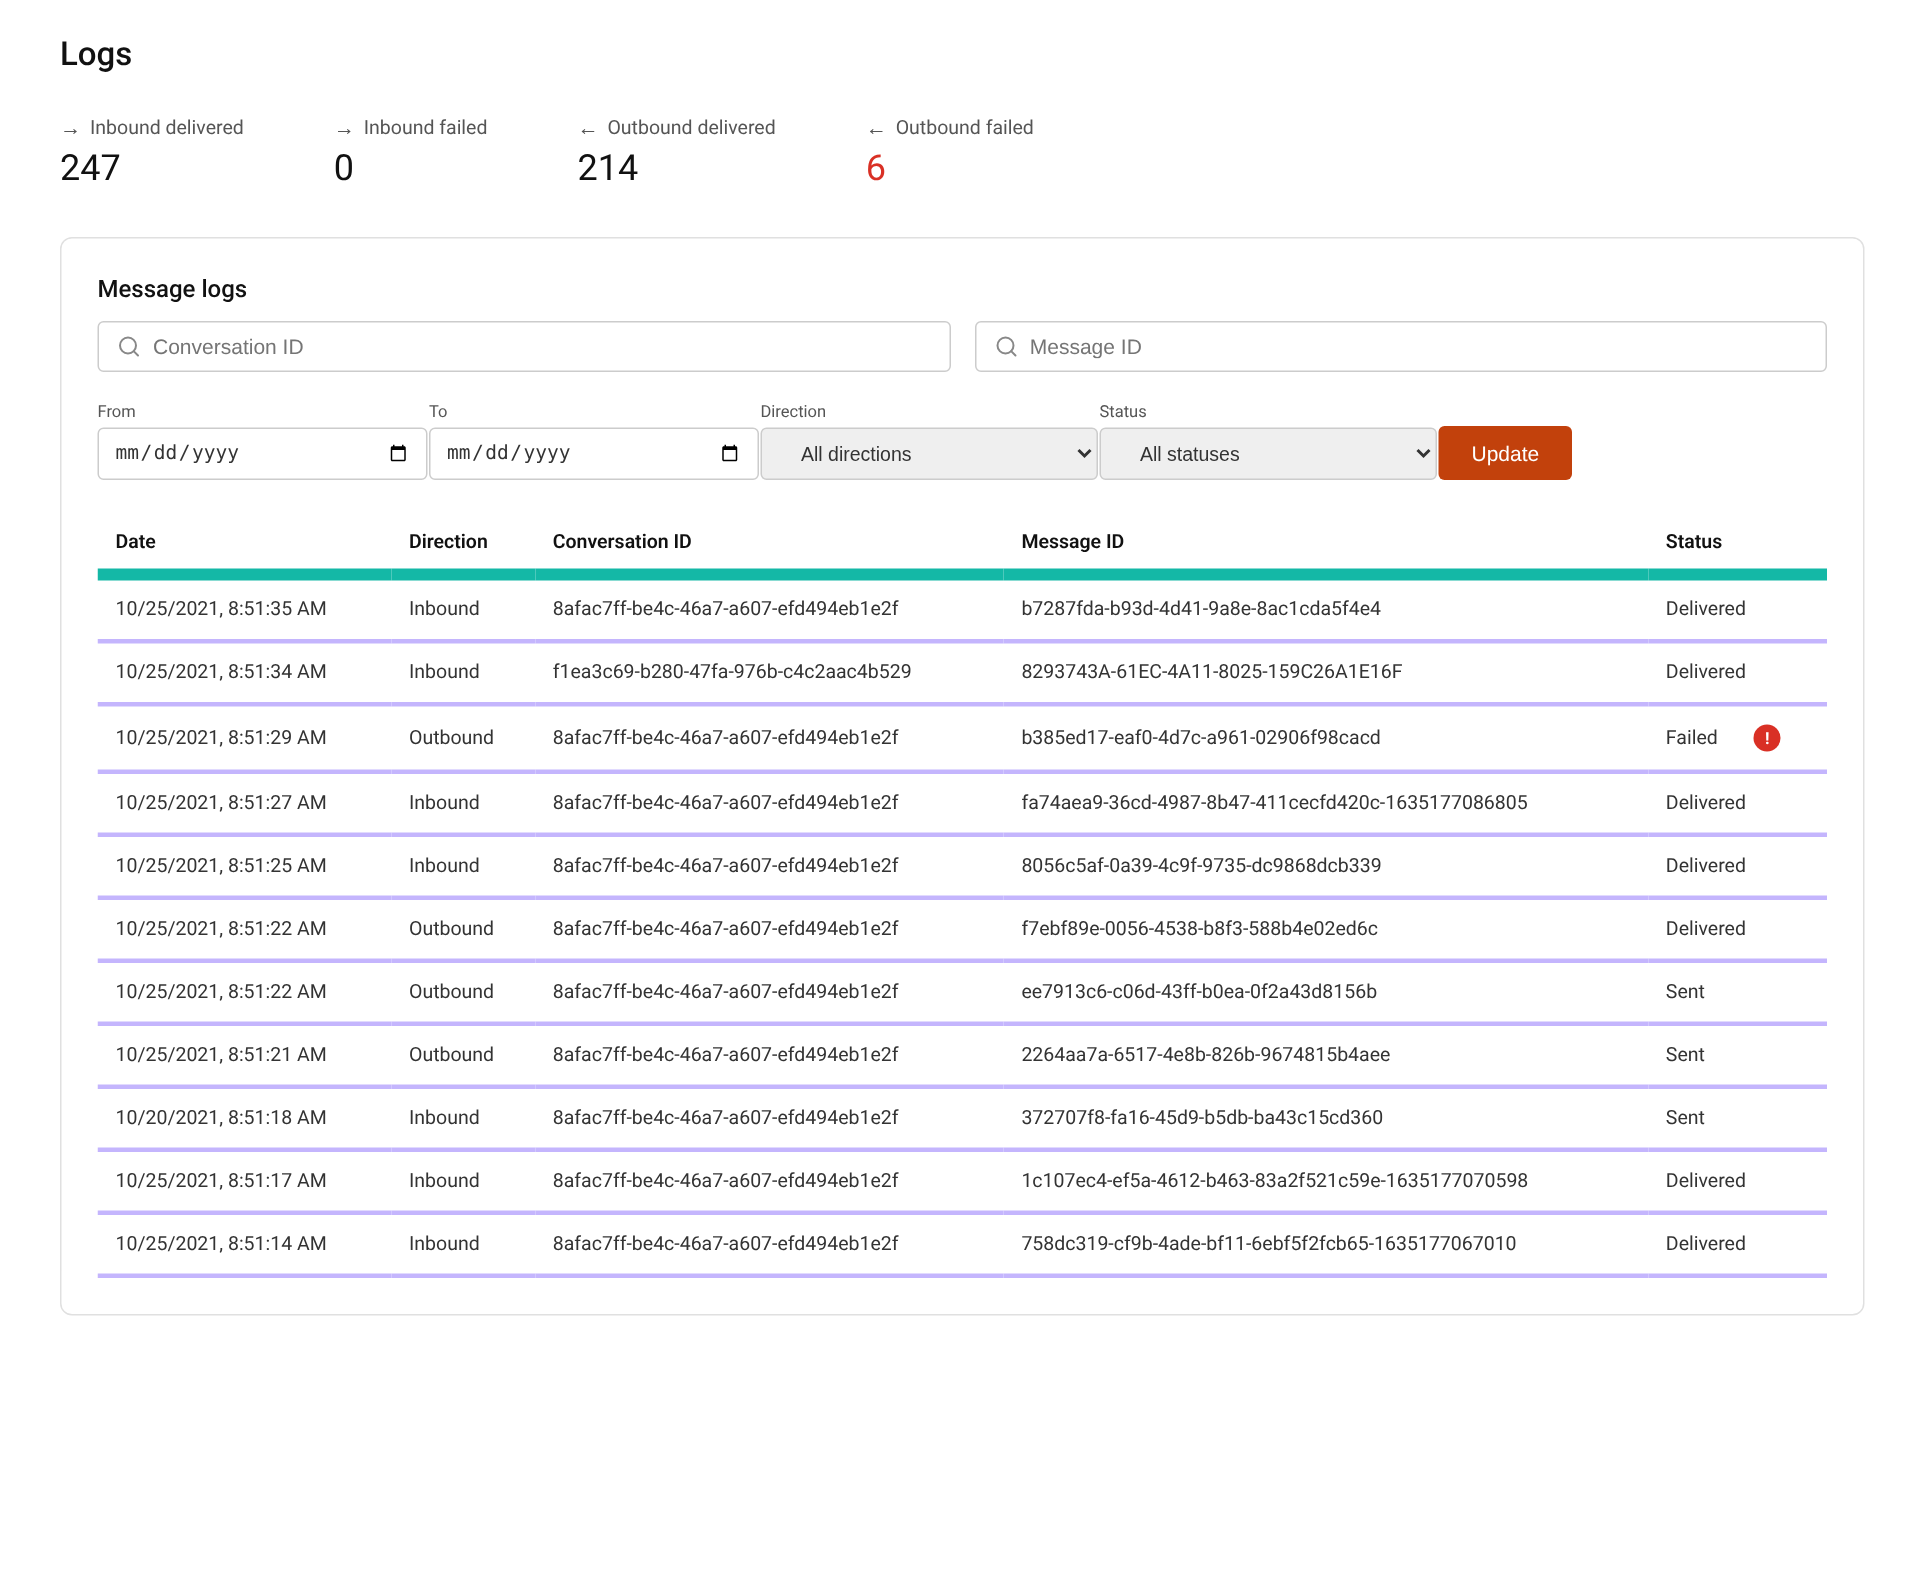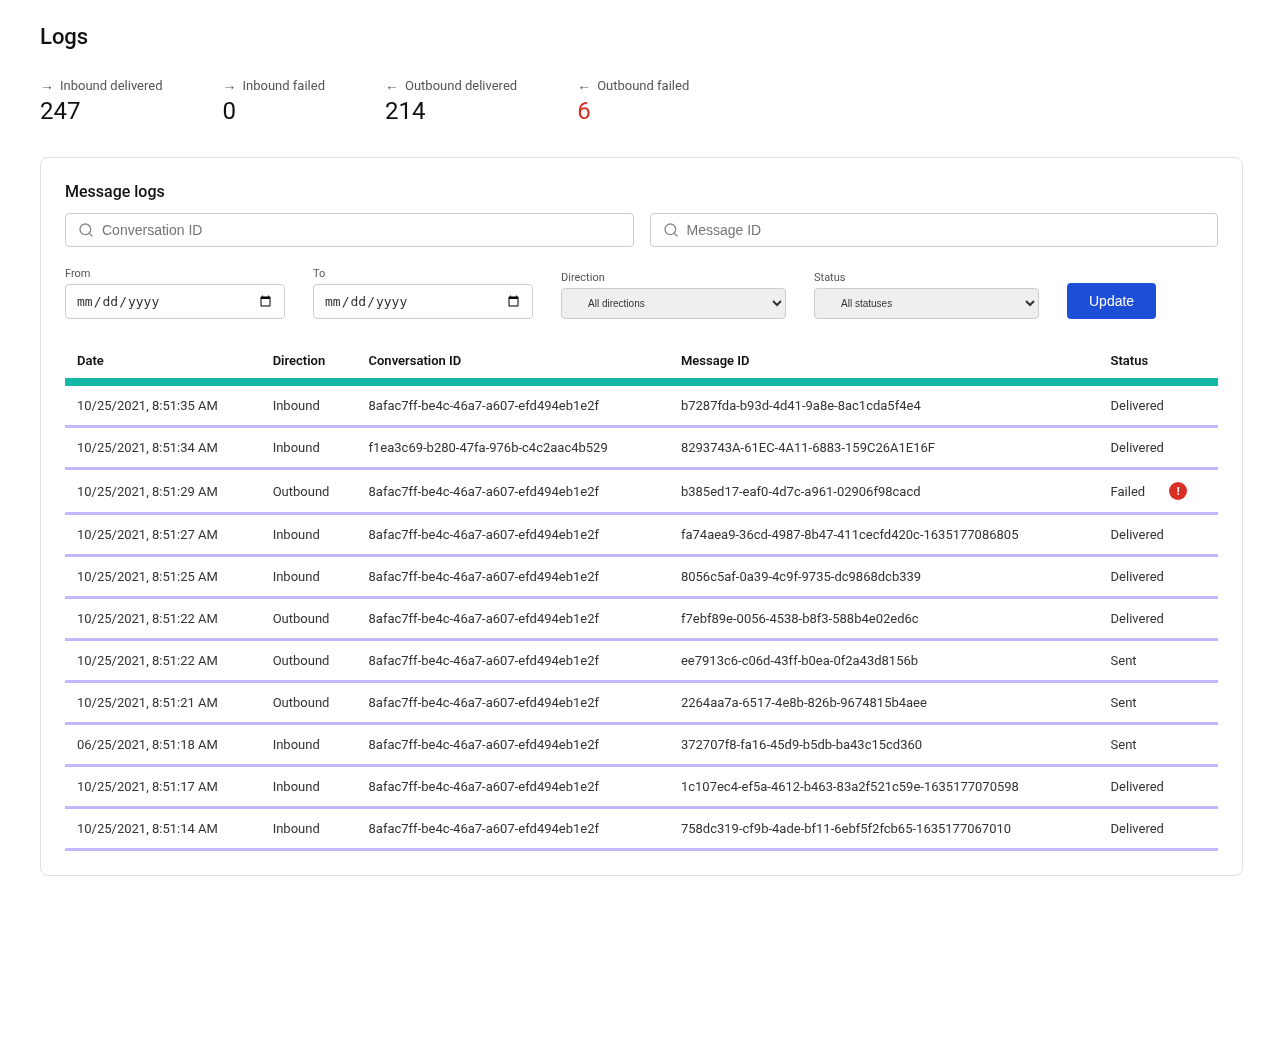--- a/index.html
+++ b/index.html
@@ -17,26 +17,26 @@
     .stat-value.red { color: #d93025; }
 
     .message-logs-card { border: 1px solid #e0e0e0; border-radius: 8px; padding: 24px; }
     .card-title { font-size: 16px; font-weight: 500; margin-bottom: 12px; color: #111; }
 
     .search-row { display: flex; gap: 16px; margin-bottom: 20px; }
     .search-box { flex: 1; display: flex; align-items: center; border: 1px solid #ccc; border-radius: 4px; padding: 8px 12px; gap: 8px; }
     .search-box input { border: none; outline: none; width: 100%; font-size: 14px; color: #999; }
     .search-icon-svg { color: #888; flex-shrink: 0; }
 
-    .filter-row { display: flex; gap: 28px; align-items: flex-end; margin-bottom: 24px; }
+    .filter-row { display: flex; gap: 1px; align-items: flex-end; margin-bottom: 24px; }
     .filter-group { display: flex; flex-direction: column; gap: 4px; }
     .filter-label { font-size: 11px; color: #555; }
     .date-input { border: 1px solid #ccc; border-radius: 4px; padding: 8px 10px; font-size: 13px; color: #333; width: 220px; }
-    .select-input { border: 1px solid #ccc; border-radius: 4px; padding: 8px 22px; font-size: 10px; color: #333; width: 225px; appearance: auto; }
-    .update-btn { background: #1d4ed8; color: #fff; border: none; border-radius: 4px; padding: 10px 22px; font-size: 14px; cursor: pointer; font-weight: 500; }
+    .select-input { border: 1px solid #ccc; border-radius: 4px; padding: 8px 22px; font-size: 13px; color: #333; width: 225px; appearance: auto; }
+    .update-btn { background: #c2410c; color: #fff; border: none; border-radius: 4px; padding: 10px 22px; font-size: 14px; cursor: pointer; font-weight: 500; }
 
     .table-wrapper { width: 100%; overflow-x: auto; }
     table { width: 100%; border-collapse: collapse; }
     thead tr { border-bottom: 8px solid #14b8a6; }
     thead th { text-align: left; padding: 10px 12px; font-size: 13px; font-weight: 600; color: #111; }
     tbody tr { border-bottom: 3px solid #c4b5fd; }
     tbody td { padding: 12px 12px; font-size: 13px; color: #333; }
     .status-failed { display: flex; align-items: center; gap: 24px; }
     .failed-icon { width: 18px; height: 18px; background: #d93025; border-radius: 50%; display: inline-flex; align-items: center; justify-content: center; color: #fff; font-size: 11px; font-weight: bold; flex-shrink: 0; }
   </style>
@@ -141,21 +141,21 @@
               <td>10/25/2021, 8:51:35 AM</td>
               <td>Inbound</td>
               <td>8afac7ff-be4c-46a7-a607-efd494eb1e2f</td>
               <td>b7287fda-b93d-4d41-9a8e-8ac1cda5f4e4</td>
               <td>Delivered</td>
             </tr>
             <tr>
               <td>10/25/2021, 8:51:34 AM</td>
               <td>Inbound</td>
               <td>f1ea3c69-b280-47fa-976b-c4c2aac4b529</td>
-              <td>8293743A-61EC-4A11-6883-159C26A1E16F</td>
+              <td>8293743A-61EC-4A11-8025-159C26A1E16F</td>
               <td>Delivered</td>
             </tr>
             <tr>
               <td>10/25/2021, 8:51:29 AM</td>
               <td>Outbound</td>
               <td>8afac7ff-be4c-46a7-a607-efd494eb1e2f</td>
               <td>b385ed17-eaf0-4d7c-a961-02906f98cacd</td>
               <td>
                 <span class="status-failed">
           <span>Failed</span>
@@ -192,21 +192,21 @@
               <td>Sent</td>
             </tr>
             <tr>
               <td>10/25/2021, 8:51:21 AM</td>
               <td>Outbound</td>
               <td>8afac7ff-be4c-46a7-a607-efd494eb1e2f</td>
               <td>2264aa7a-6517-4e8b-826b-9674815b4aee</td>
               <td>Sent</td>
             </tr>
             <tr>
-              <td>06/25/2021, 8:51:18 AM</td>
+              <td>10/20/2021, 8:51:18 AM</td>
               <td>Inbound</td>
               <td>8afac7ff-be4c-46a7-a607-efd494eb1e2f</td>
               <td>372707f8-fa16-45d9-b5db-ba43c15cd360</td>
               <td>Sent</td>
             </tr>
             <tr>
               <td>10/25/2021, 8:51:17 AM</td>
               <td>Inbound</td>
               <td>8afac7ff-be4c-46a7-a607-efd494eb1e2f</td>
               <td>1c107ec4-ef5a-4612-b463-83a2f521c59e-1635177070598</td>

